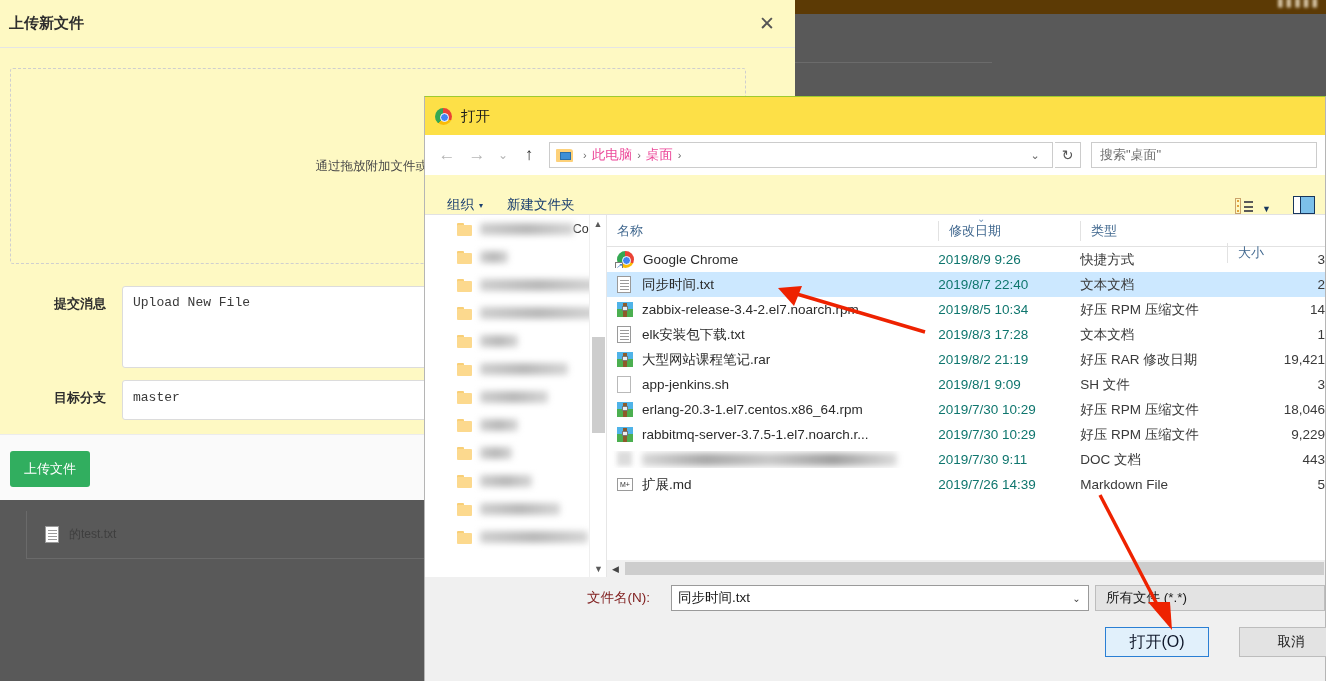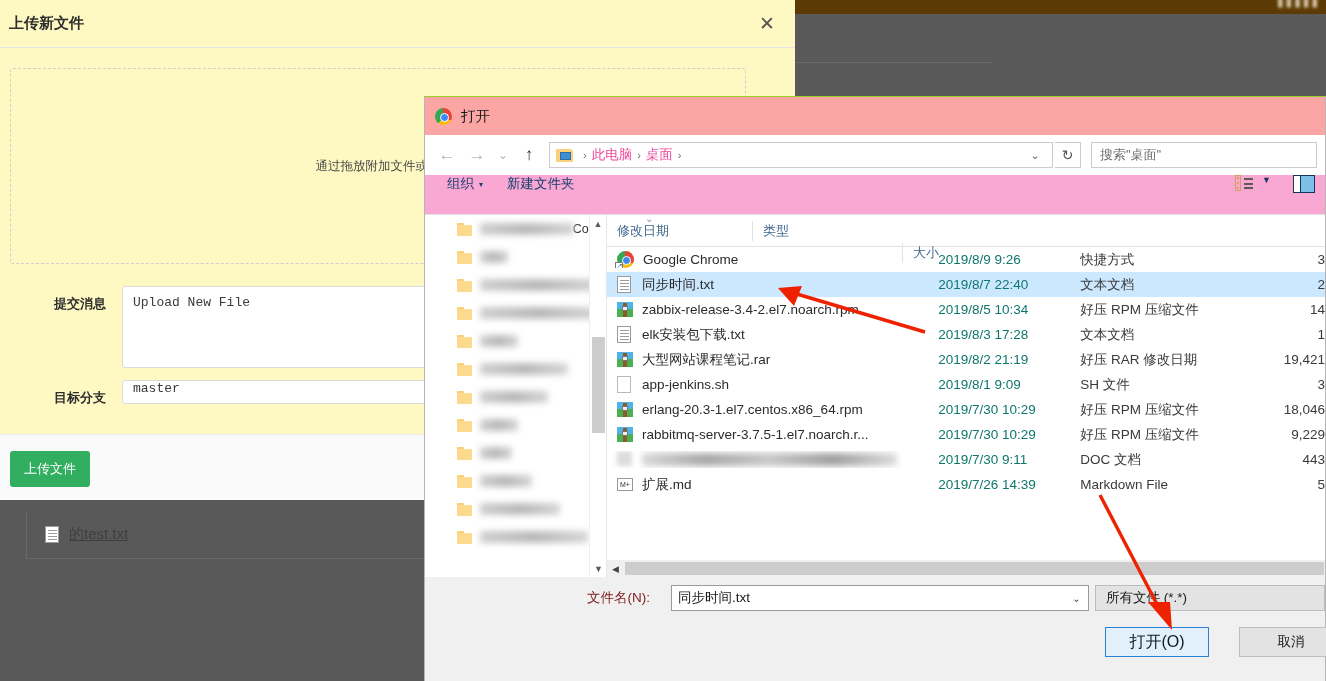--- a/index.html
+++ b/index.html
@@ -61,21 +61,21 @@
   .form-label {
     width: 122px; text-align: right; font-size: 13px; font-weight: bold;
     color: #2e2e2e; padding-top: 9px; padding-right: 16px;
   }
   .form-field {
     border: 1px solid #dcdcdc; border-radius: 3px; background: #fff;
     font-family: "Liberation Mono", monospace; font-size: 13px;
     color: #3a3a3a; padding: 8px 10px;
   }
   #commit-msg-field { width: 420px; height: 82px; }
-  #branch-field { width: 420px; height: 24px; padding-top: 0; }
+  #branch-field { width: 420px; height: 40px; padding-top: 9px; }
 
   .modal-footer {
     position: absolute; left: 0; top: 434px; width: 795px; height: 66px;
     border-top: 1px solid #ececec; background: #fafafa;
   }
   .btn-upload {
     position: absolute; left: 10px; top: 16px;
     background: #31ae5f; color: #fff; font-size: 13px;
     border: none; border-radius: 3px; padding: 9px 14px; cursor: pointer;
   }
@@ -84,32 +84,32 @@
     position: absolute; left: 0; top: 500px; width: 795px; height: 181px;
     background: #595959;
   }
   .file-row-bar {
     position: absolute; left: 26px; top: 11px; width: 760px; height: 48px;
     border: 1px solid #6a6a6a; border-top: none;
     display: flex; align-items: center; justify-content: space-between;
     padding: 0 16px 0 18px;
   }
   .file-row-left { display: flex; align-items: center; gap: 8px; }
-  .file-row-name { font-size: 15px; color: #3f3f3f; text-decoration: underline; }
+  .file-row-name { font-size: 12px; color: #3f3f3f; }
   .file-row-action { font-size: 13.5px; color: #4a4a4a; }
 
   
   .fd {
     position: absolute; left: 424px; top: 96px;
     width: 902px; height: 585px;
     background: #f0f0f0;
     border: 1px solid #b5b5b5; border-top: 1px solid #9ecb2e;
   }
   .fd-titlebar {
-    height: 38px; background: #fca5a5;
+    height: 38px; background: #fde047;
     display: flex; align-items: center; padding-left: 10px; gap: 9px;
   }
   .fd-title { font-size: 14.5px; color: #1b1b1b; }
 
   .fd-navbar {
     height: 40px; background: #ffffff;
     display: flex; align-items: center; padding: 0 8px; gap: 2px;
   }
   .nav-btn {
     width: 28px; height: 28px; display: flex; align-items: center;
@@ -145,22 +145,22 @@
     background: #fff; display: flex; align-items: center;
     justify-content: center; color: #555; font-size: 14px; cursor: pointer;
   }
   .search-box {
     width: 226px; height: 26px; border: 1px solid #cccccc; background: #fff;
     display: flex; align-items: center; padding: 0 8px; margin-left: 8px;
   }
   .search-ph { font-size: 13px; color: #6e6e6e; }
 
   .fd-toolbar {
-    height: 40px; background: #f9a8d4; border-bottom: 1px solid #e2e2e2;
-    display: flex; align-items: flex-start; padding: 0 10px;
+    height: 40px; background: #fef9c3; border-bottom: 1px solid #e2e2e2;
+    display: flex; align-items: flex-end; padding: 0 10px;
   }
   .tb-item {
     font-size: 13.5px; color: #1b3f70; padding: 0 12px; cursor: pointer;
     display: flex; align-items: center; gap: 5px;
   }
   .tb-caret { font-size: 8px; color: #1b3f70; }
   .tb-spacer { flex: 1; }
   .view-icon { width: 18px; height: 16px; position: relative; cursor: pointer; }
   .vi-col {
     position: absolute; left: 0; top: 0; width: 6px; height: 16px;
@@ -515,20 +515,21 @@
           </div>
         <div class="tree-scroll">
           <div class="ts-arrow">▲</div>
           <div class="ts-thumb"></div>
           <div class="ts-arrow" style="position:absolute;bottom:0;left:0;width:17px;">▼</div>
         </div>
       </div>
 
       <div class="list">
         <div class="list-head">
+          <div class="lh c-name">名称</div>
           <div class="lh c-date">
             <span>修改日期</span>
             <span class="sort-mark">⌄</span>
           </div>
           <div class="lh c-type">类型</div>
           <div class="lh c-size">大小</div>
         </div>
         <div class="list-rows" id="file-rows">
             <div class="row">
               <div class="cell-name">

